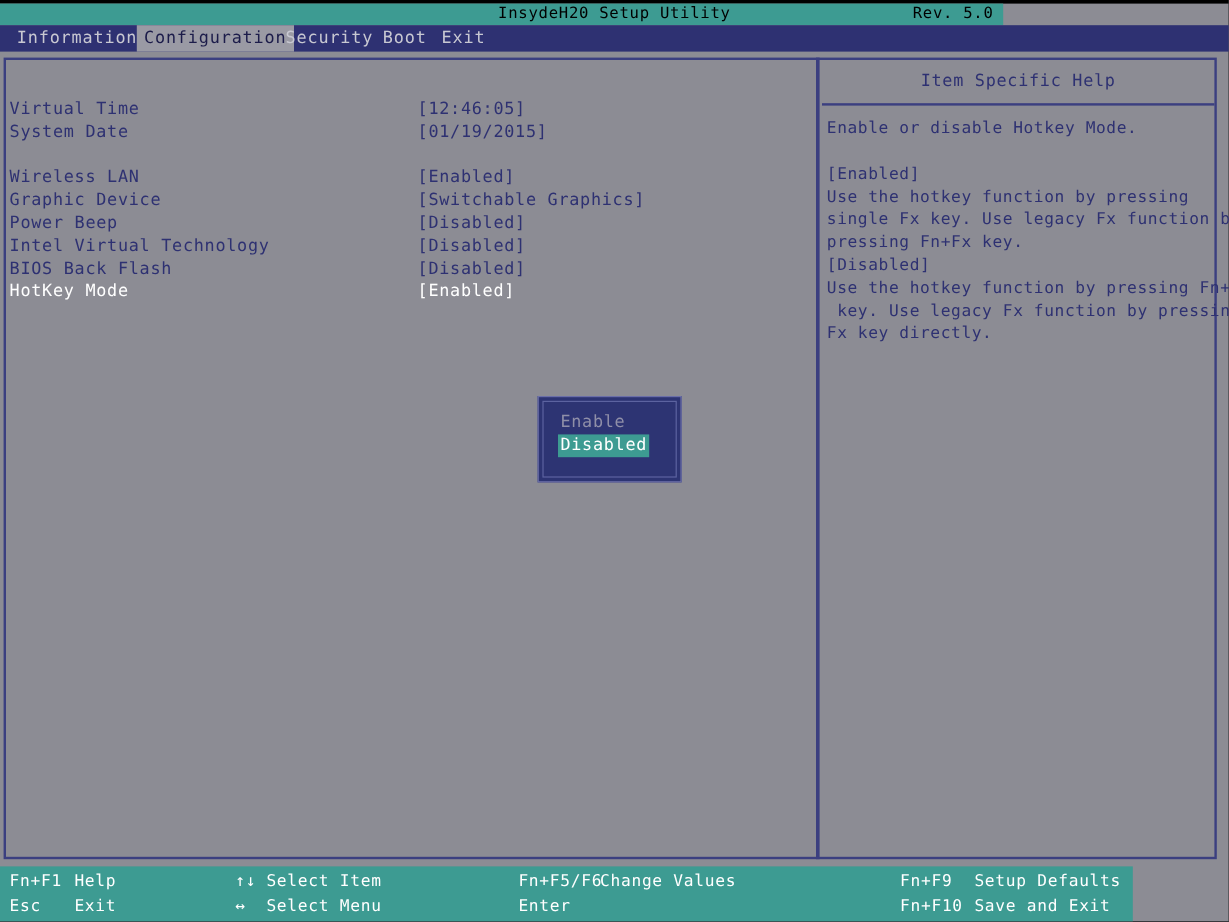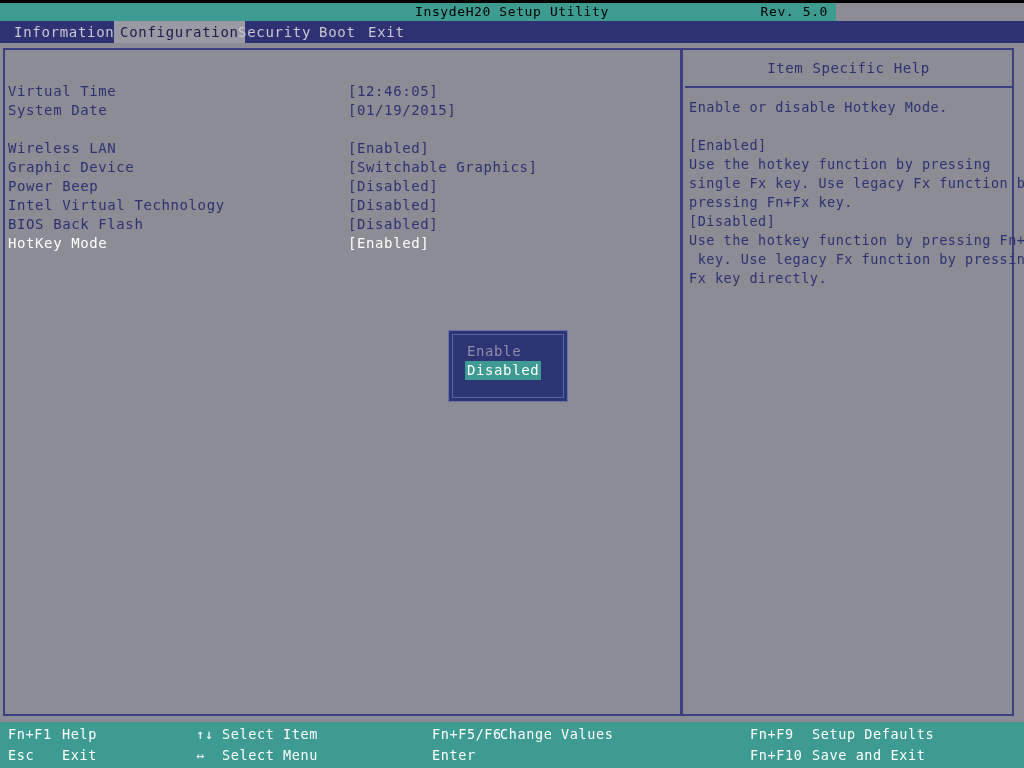--- a/index.html
+++ b/index.html
@@ -191,21 +191,21 @@
   .dd-option.selected {
     background: #3d9b92;
     color: #ffffff;
   }
   .dd-row { height: 19px; }
 
   
   .status-bar {
     position: absolute;
     left: 0; bottom: 0;
-    width: 1024px; height: 46px;
+    width: 944px; height: 46px;
     background: #3d9b92;
   }
   .status-cell {
     position: absolute;
     font-size: 13.5px;
     line-height: 21px;
     color: #ffffff;
     letter-spacing: 0.6px;
     white-space: pre;
   }

